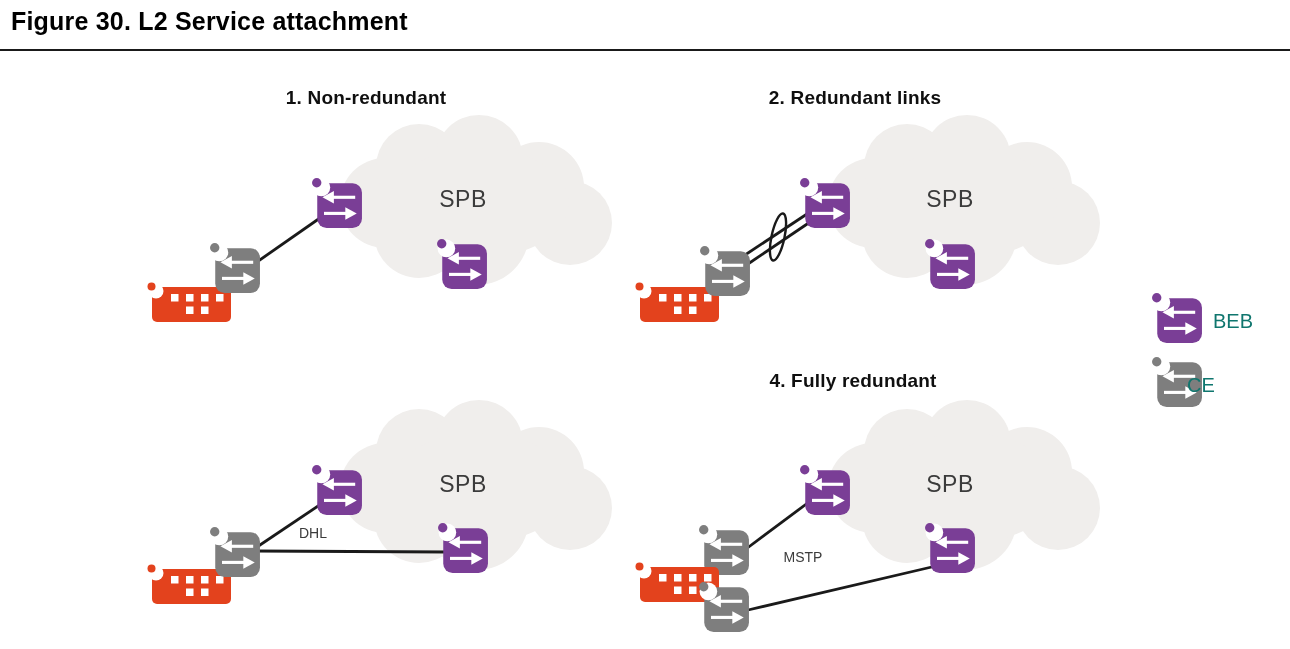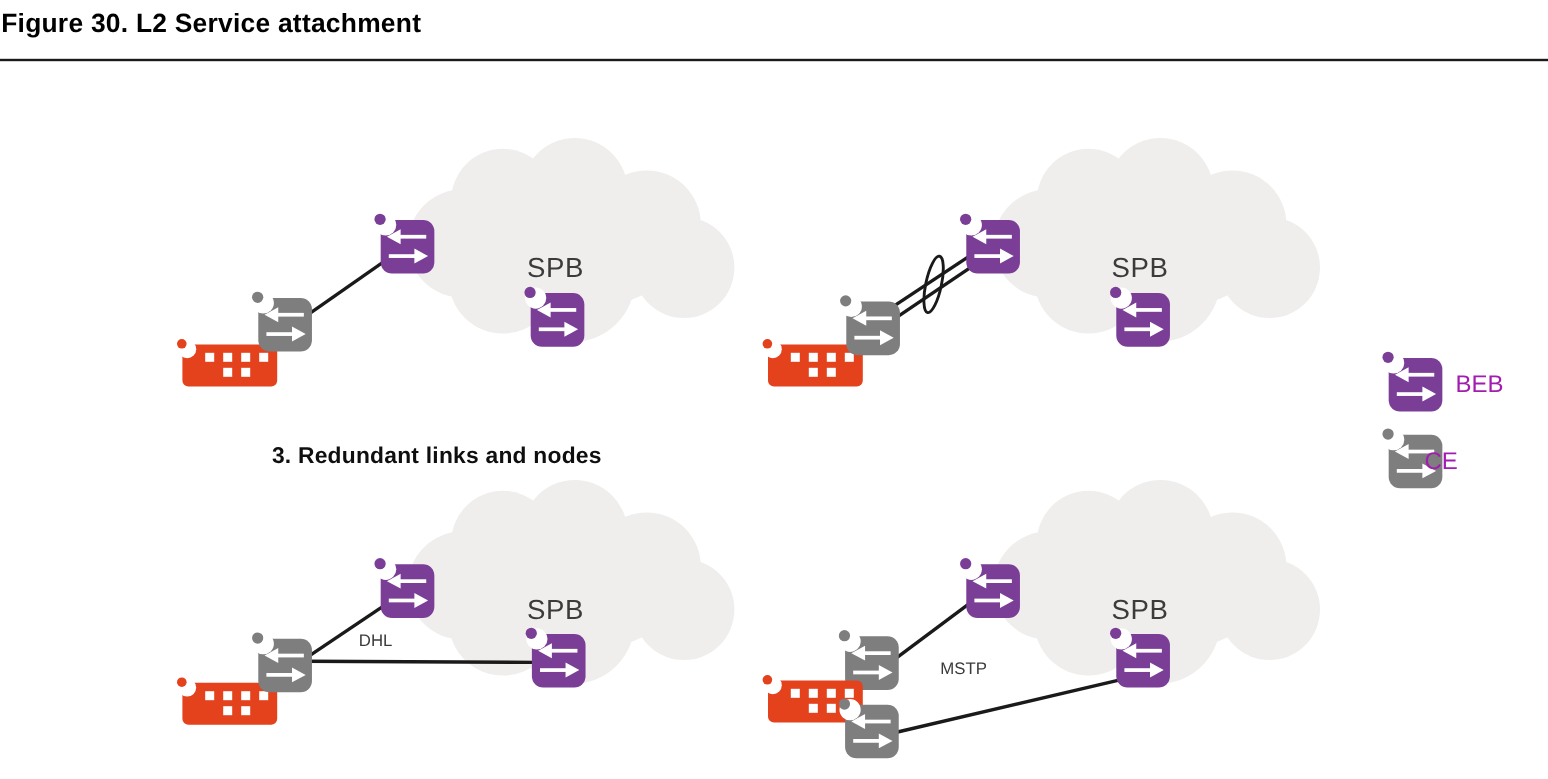--- a/index.html
+++ b/index.html
@@ -1,42 +1,42 @@
 <!DOCTYPE html>
 <html><head>
 <meta charset="utf-8">
 <style>
   html,body{margin:0;padding:0;background:#fff;}
   .canvas{
     position:relative;width:1290px;height:649px;background:#fff;overflow:hidden;
     font-family:"Liberation Sans",sans-serif;
   }
   .fig-title{
-    position:absolute;left:1px;top:7px;font-size:22px;font-weight:bold;color:#000;
+    position:absolute;left:11px;top:7px;font-size:25px;font-weight:bold;color:#000;
     letter-spacing:.2px;white-space:nowrap;
   }
   .title-rule{position:absolute;left:0;top:49px;width:1290px;height:2px;background:#1a1a1a;}
   .panel-heading{
     position:absolute;transform:translateX(-50%);font-size:19px;font-weight:bold;
     color:#0f0f0f;letter-spacing:.2px;white-space:nowrap;
   }
   .cloud{position:absolute;width:290px;height:175px;color:#f0eeec;}
   .links-layer{position:absolute;left:0;top:0;pointer-events:none;}
   .node{position:absolute;width:52px;height:52px;}
   .device{position:absolute;width:86px;height:42px;}
   .beb{color:#7a3e96;}
   .ce{color:#7e7e7e;}
   .dev{color:#e3421d;}
   .node-label{
     position:absolute;transform:translateX(-50%);color:#3b3b3b;font-size:14px;
     white-space:nowrap;line-height:1;
   }
-  .spb-label{font-size:23px;letter-spacing:.5px;margin-top:24px;}
+  .spb-label{font-size:23px;letter-spacing:.5px;}
   .legend-label{
-    position:absolute;transform:translateX(-50%);color:#a21caf;font-size:20px;
+    position:absolute;transform:translateX(-50%);color:#0f766e;font-size:20px;
     white-space:nowrap;line-height:1;
   }
   .defs{position:absolute;width:0;height:0;overflow:hidden;}
 </style>
 </head>
 <body>
 
 <div class="canvas">
 
   <svg class="defs" aria-hidden="true">
@@ -70,21 +70,23 @@
         <circle cx="150" cy="118" r="52" fill="currentColor"></circle>
         <circle cx="92" cy="118" r="45" fill="currentColor"></circle>
         <ellipse cx="152" cy="88" rx="90" ry="55" fill="currentColor"></ellipse>
       </symbol>
     </defs>
   </svg>
 
   <div class="fig-title">Figure 30. L2 Service attachment</div>
   <div class="title-rule"></div>
 
-  <div class="panel-heading" style="left:364px;top:370px">3. Redundant links and nodes</div>
+  <div class="panel-heading" style="left:366px;top:87px">1. Non-redundant</div>
+  <div class="panel-heading" style="left:855px;top:87px">2. Redundant links</div>
+  <div class="panel-heading" style="left:853px;top:370px">4. Fully redundant</div>
 
   <svg class="cloud" style="left:327px;top:115px" viewBox="0 0 290 175">
       <use href="#cloud-shape"></use>
     </svg>
   <svg class="cloud" style="left:815px;top:115px" viewBox="0 0 290 175">
       <use href="#cloud-shape"></use>
     </svg>
   <svg class="cloud" style="left:327px;top:400px" viewBox="0 0 290 175">
       <use href="#cloud-shape"></use>
     </svg>

